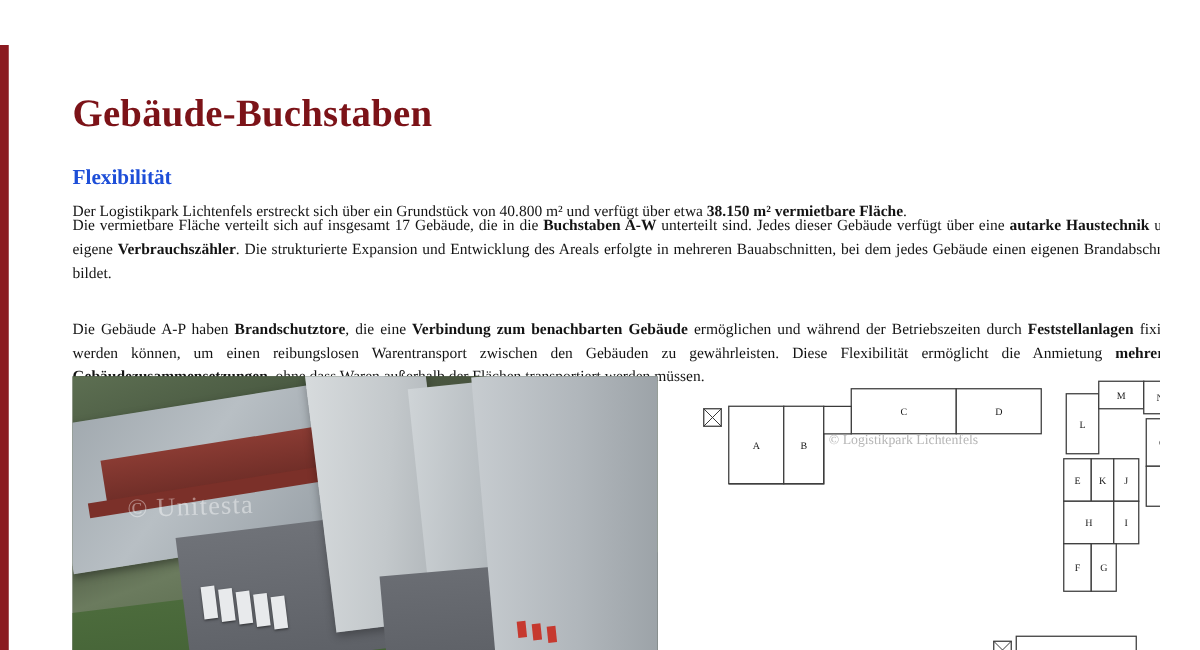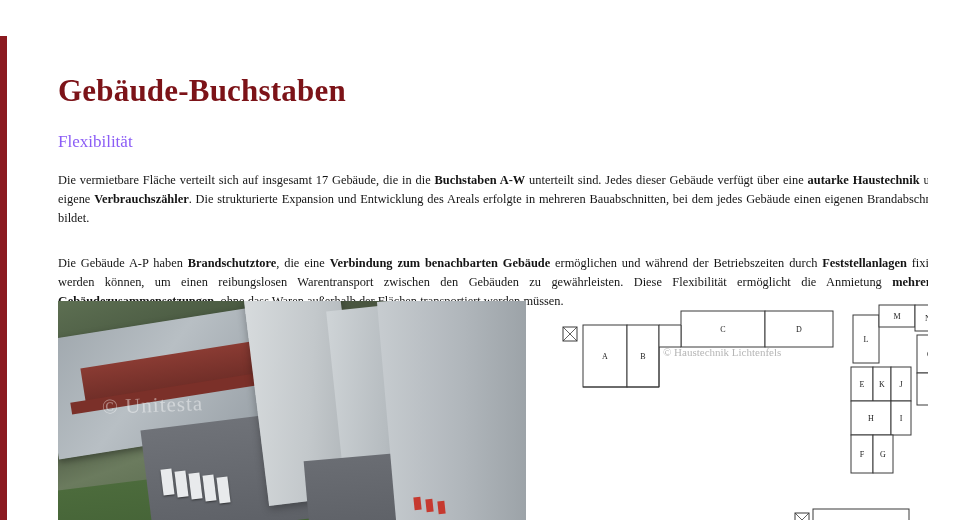--- a/index.html
+++ b/index.html
@@ -33,22 +33,22 @@
     color: #7c1318;
     font-family: "Liberation Serif", serif;
     letter-spacing: 0.2px;
     white-space: nowrap;
   }
   .subtitle {
     position: absolute;
     left: 58px;
     top: 82px;
     font-size: 17px;
-    font-weight: normal;
-    color: #8b5cf6;
+    font-weight: bold;
+    color: #1d4ed8;
   }
   .body-text {
     position: absolute;
     left: 58px;
     width: 884px;
     font-size: 12.4px;
     line-height: 1.5;
     text-align: justify;
     color: #141414;
   }
@@ -205,20 +205,23 @@
 </head>
 <body>
 
 <div class="page">
 
   <div class="left-bar"></div>
 
   <h1 class="title">Gebäude-Buchstaben</h1>
   <h2 class="subtitle">Flexibilität</h2>
 
+  <p class="body-text p1">
+    <span>Der Logistikpark Lichtenfels erstreckt sich über ein Grundstück von 40.800 m² und verfügt über etwa </span><span class="b">38.150 m² vermietbare Fläche</span><span>.</span>
+  </p>
 
   <p class="body-text p2">
     <span>Die vermietbare Fläche verteilt sich auf insgesamt 17 Gebäude, die in die </span><span class="b">Buchstaben A-W</span><span> unterteilt sind. Jedes dieser Gebäude verfügt über eine </span><span class="b">autarke Haustechnik</span><span> und eigene </span><span class="b">Verbrauchszähler</span><span>. Die strukturierte Expansion und Entwicklung des Areals erfolgte in mehreren Bauabschnitten, bei dem jedes Gebäude einen eigenen Brandabschnitt bildet.</span>
   </p>
 
   <p class="body-text p3">
     <span>Die Gebäude A-P haben </span><span class="b">Brandschutztore</span><span>, die eine </span><span class="b">Verbindung zum benachbarten Gebäude</span><span> ermöglichen und während der Betriebszeiten durch </span><span class="b">Feststellanlagen</span><span> fixiert werden können, um einen reibungslosen Warentransport zwischen den Gebäuden zu gewährleisten. Diese Flexibilität ermöglicht die Anmietung </span><span class="b">mehrerer Gebäudezusammensetzungen</span><span>, ohne dass Waren außerhalb der Flächen transportiert werden müssen.</span>
   </p>
 
   <div class="photo">
@@ -291,16 +294,16 @@
       </g>
       <g>
         <rect x="240" y="212" width="14" height="14" fill="#ffffff" stroke="#3a3a3a" stroke-width="1"></rect>
         <line x1="240" y1="212" x2="254" y2="226" stroke="#3a3a3a" stroke-width="0.8"></line>
         <line x1="254" y1="212" x2="240" y2="226" stroke="#3a3a3a" stroke-width="0.8"></line>
       </g>
 
       <path d="M104 24 L126 24 L126 46 L104 46 Z" fill="#ffffff" stroke="#3a3a3a" stroke-width="1"></path>
       <path d="M104 46 L104 86 L28 86" fill="none" stroke="#3a3a3a" stroke-width="1"></path>
     </svg>
-    <div class="plan-watermark">© Haustechnik Lichtenfels</div>
+    <div class="plan-watermark">© Logistikpark Lichtenfels</div>
   </div>
 
 </div>
 
 </body></html>

